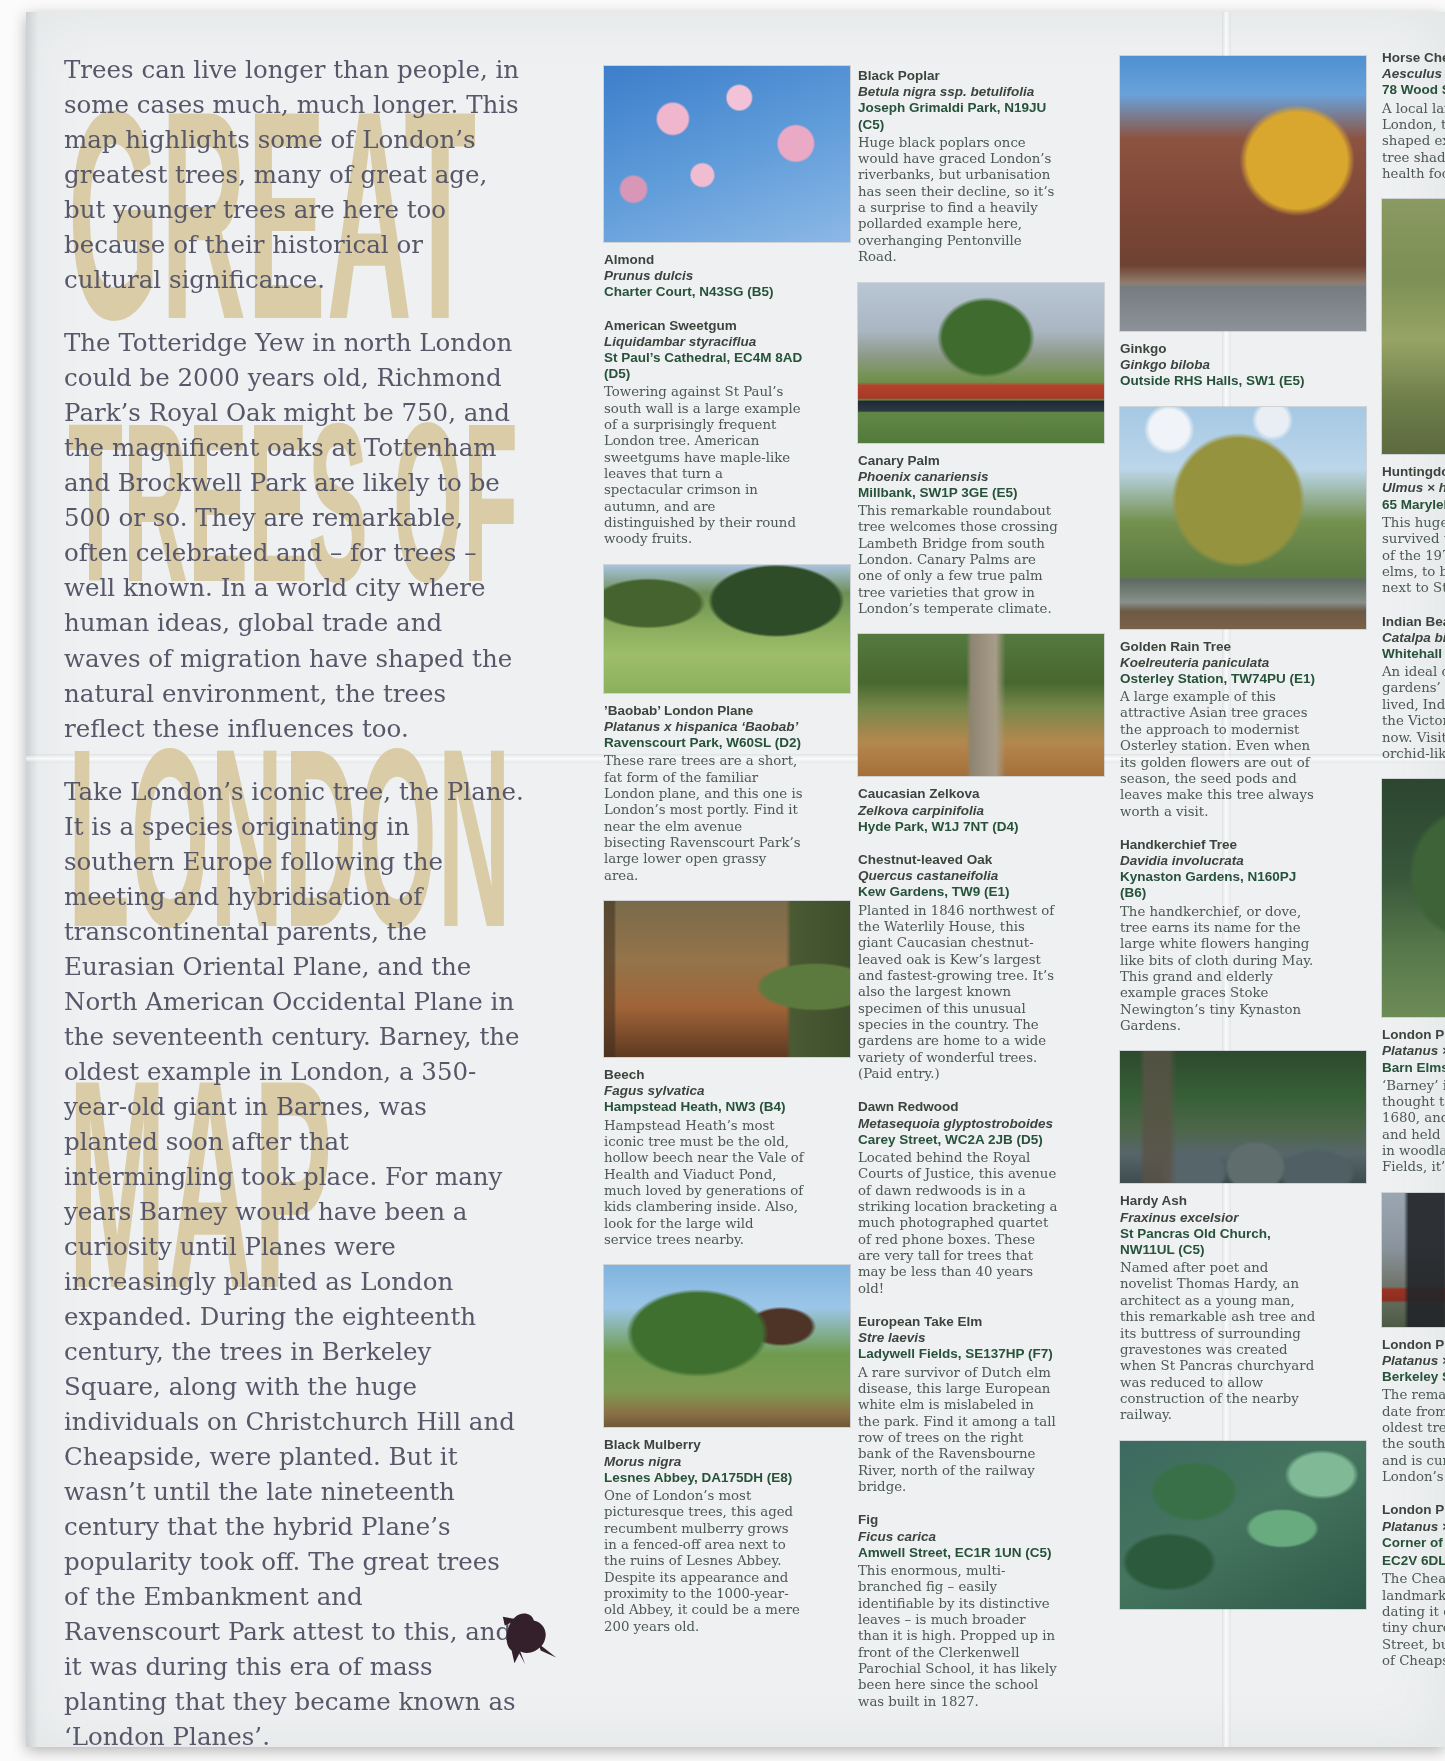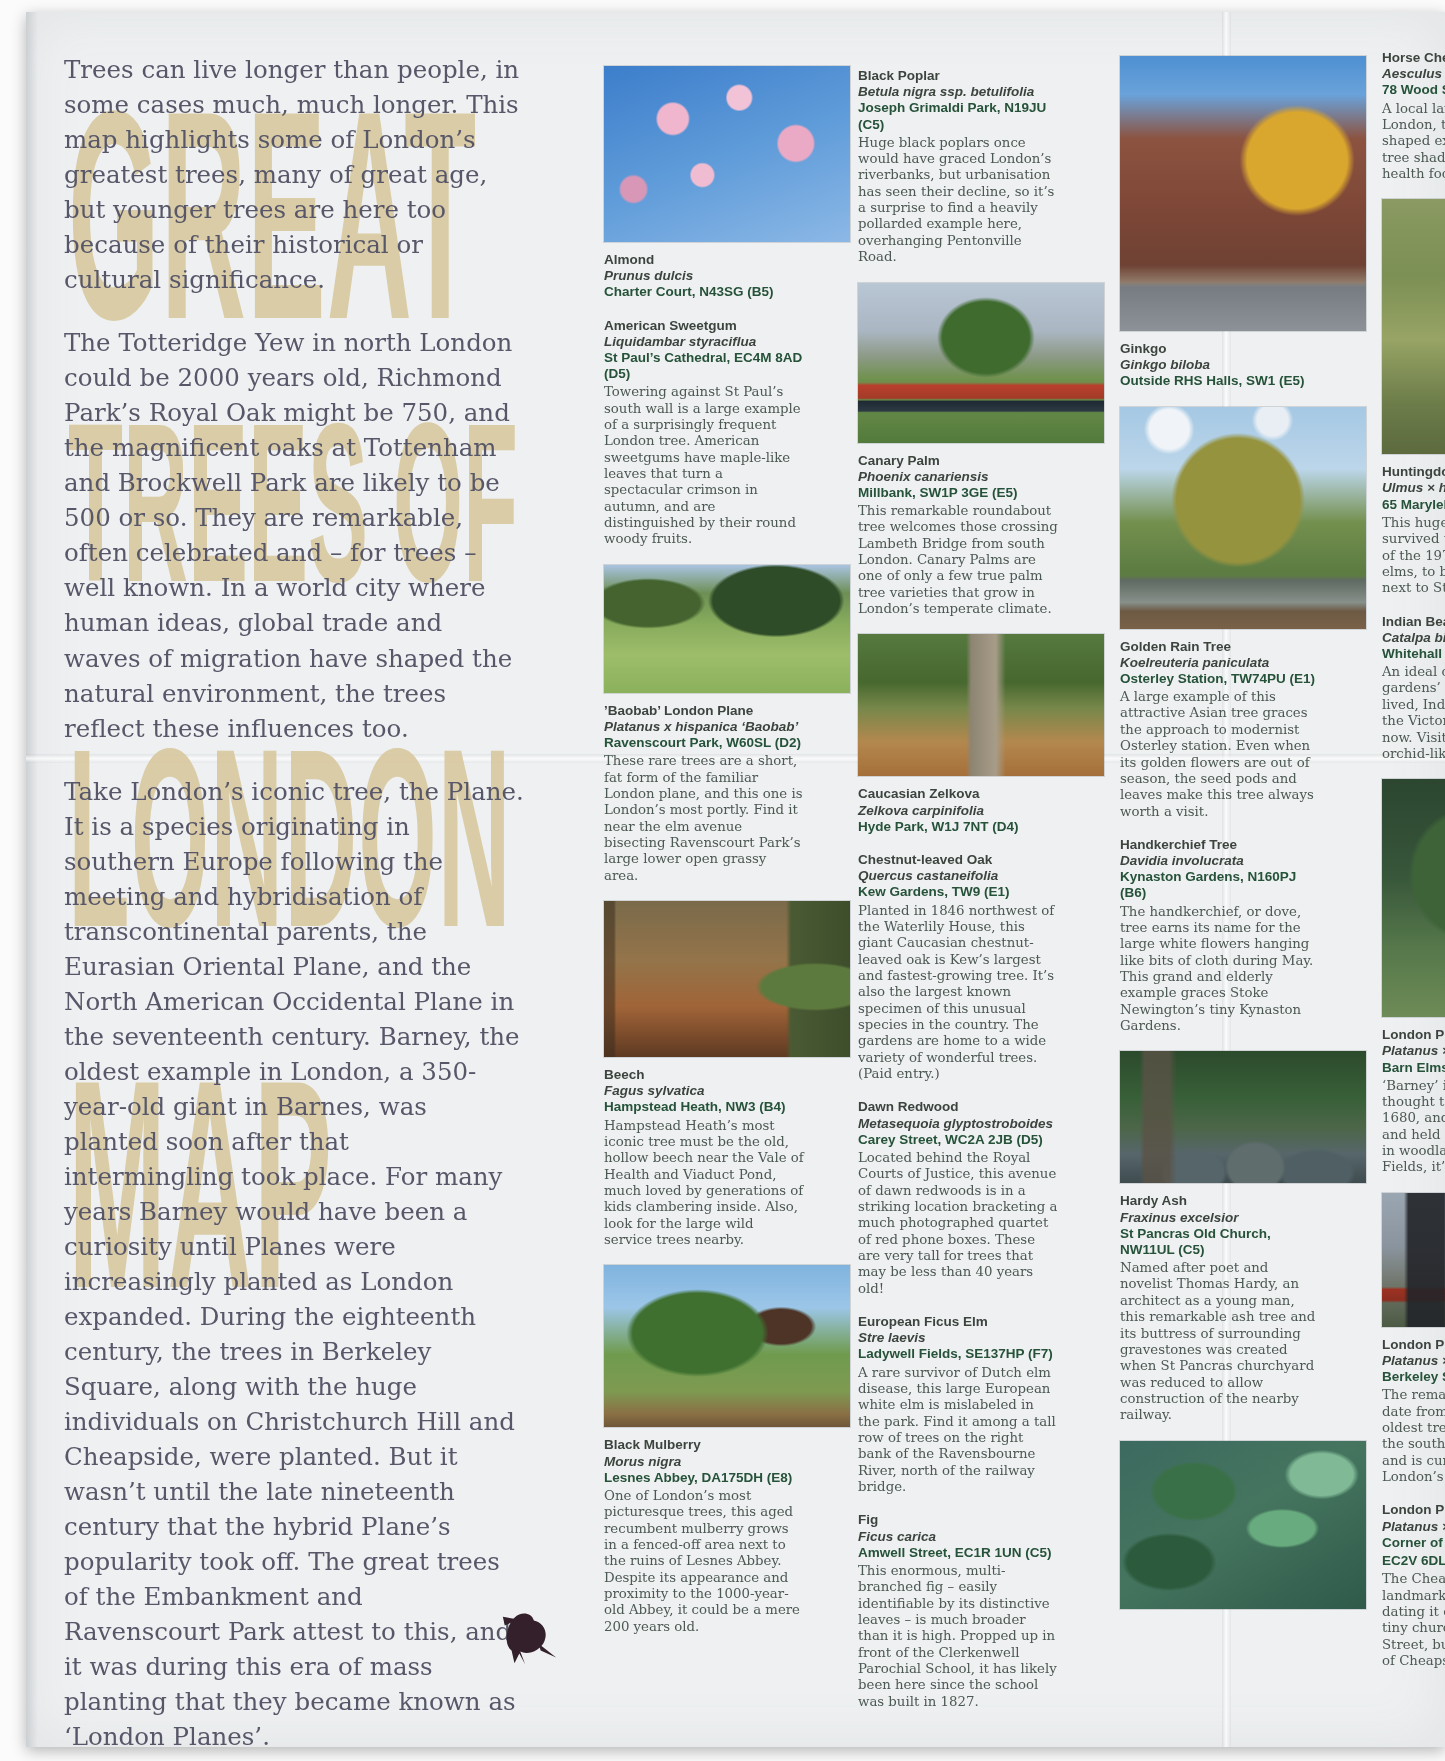--- a/index.html
+++ b/index.html
@@ -200,21 +200,21 @@
           <div class="e-loc">Kew Gardens, TW9 (E1)</div>
           <div class="e-body">Planted in 1846 northwest of the Waterlily House, this giant Caucasian chestnut-leaved oak is Kew’s largest and fastest-growing tree. It’s also the largest known specimen of this unusual species in the country. The gardens are home to a wide variety of wonderful trees. (Paid entry.)</div>
         </div>
         <div class="entry">
           <div class="e-name">Dawn Redwood</div>
           <div class="e-latin">Metasequoia glyptostroboides</div>
           <div class="e-loc">Carey Street, WC2A 2JB (D5)</div>
           <div class="e-body">Located behind the Royal Courts of Justice, this avenue of dawn redwoods is in a striking location bracketing a much photographed quartet of red phone boxes. These are very tall for trees that may be less than 40 years old!</div>
         </div>
         <div class="entry">
-          <div class="e-name">European Ficus Elm</div>
+          <div class="e-name">European Take Elm</div>
           <div class="e-latin">Stre laevis</div>
           <div class="e-loc">Ladywell Fields, SE137HP (F7)</div>
           <div class="e-body">A rare survivor of Dutch elm disease, this large European white elm is mislabeled in the park. Find it among a tall row of trees on the right bank of the Ravensbourne River, north of the railway bridge.</div>
         </div>
         <div class="entry">
           <div class="e-name">Fig</div>
           <div class="e-latin">Ficus carica</div>
           <div class="e-loc">Amwell Street, EC1R 1UN (C5)</div>
           <div class="e-body">This enormous, multi-branched fig – easily identifiable by its distinctive leaves – is much broader than it is high. Propped up in front of the Clerkenwell Parochial School, it has likely been here since the school was built in 1827.</div>
         </div>

